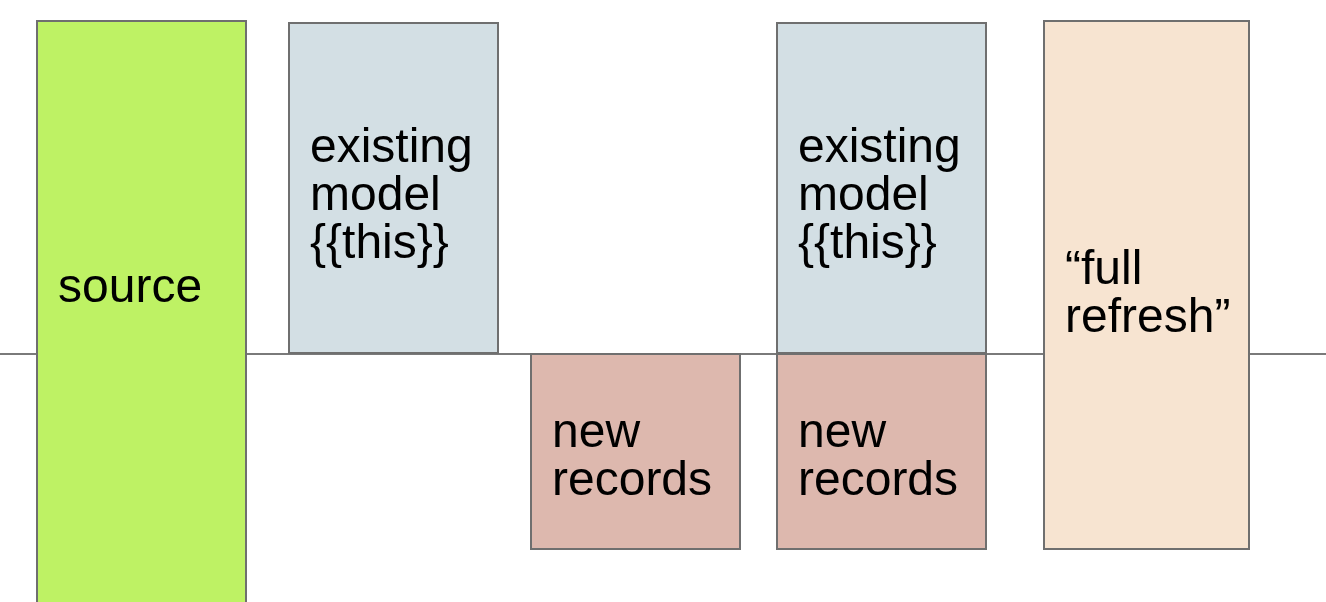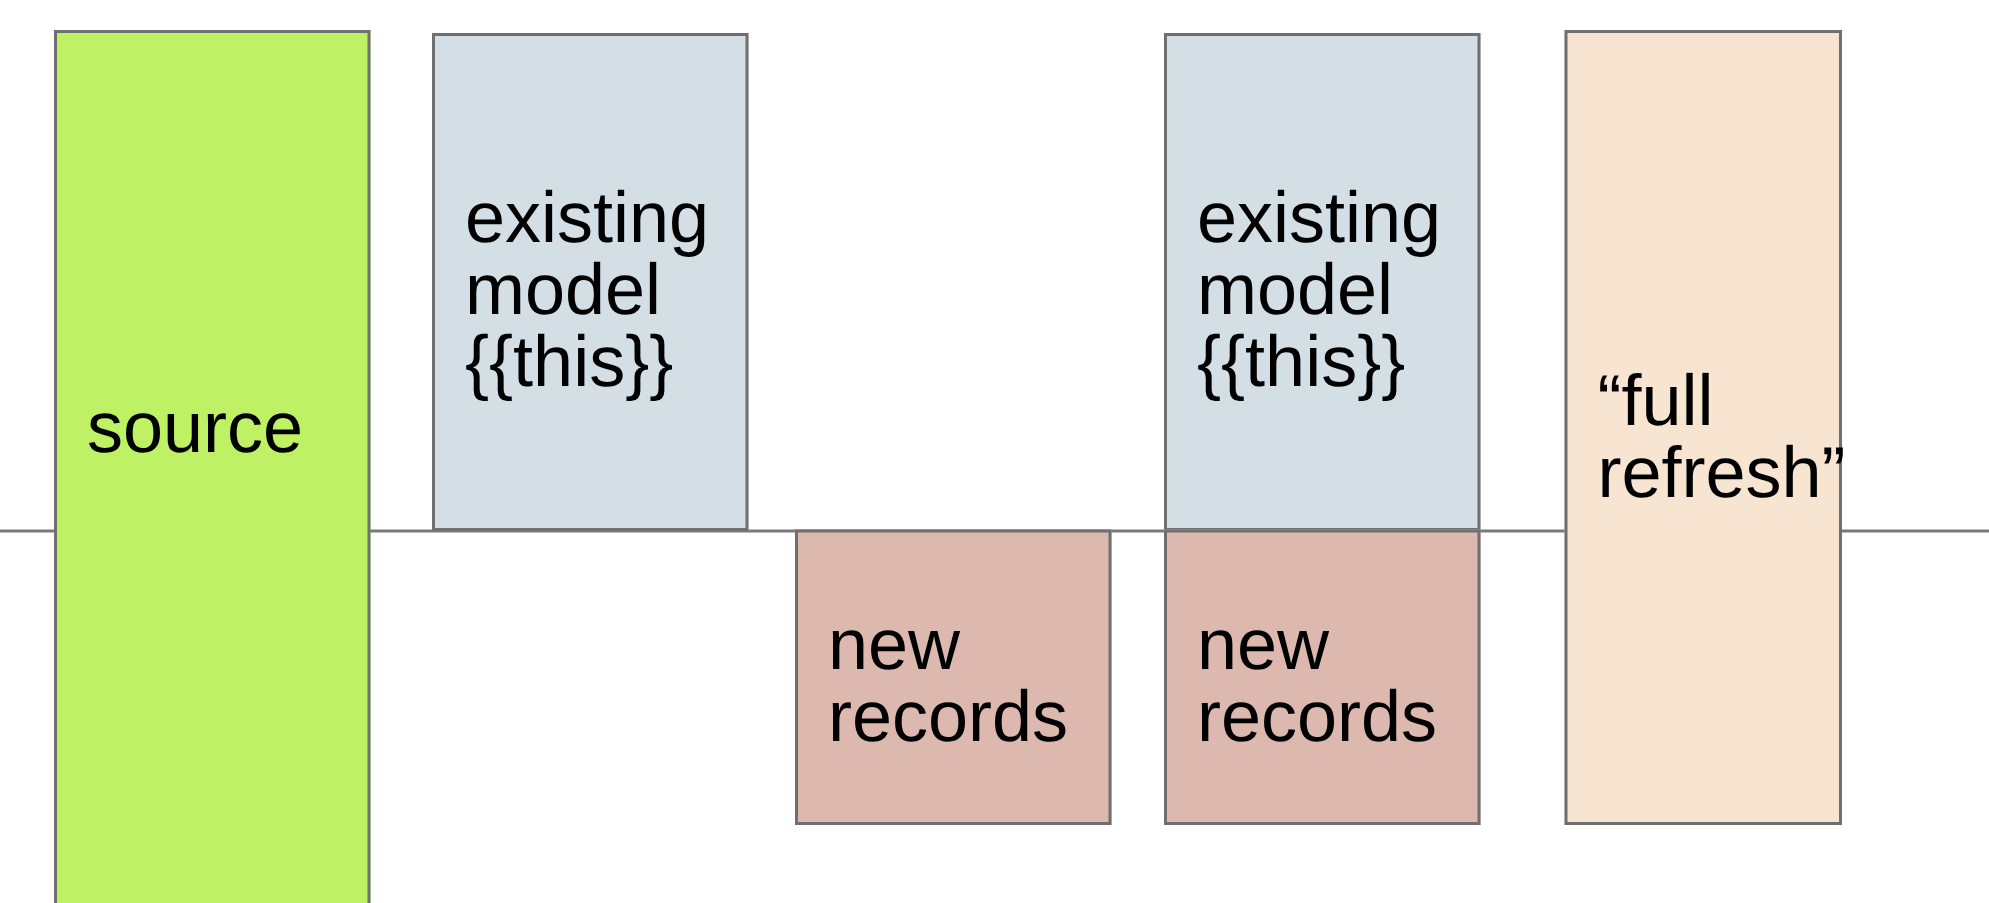--- a/index.html
+++ b/index.html
@@ -104,21 +104,21 @@
     z-index: 3;
   }
   .box-new-2 .label {
     top: 52px;
   }
 
   
   .box-refresh {
     left: 1043px;
     top: 20px;
-    width: 185px;
+    width: 207px;
     height: 530px;
     background: #f7e4d1;
     z-index: 3;
   }
   .box-refresh .label {
     top: 222px;
   }
 </style>
 </head>
 <body>

